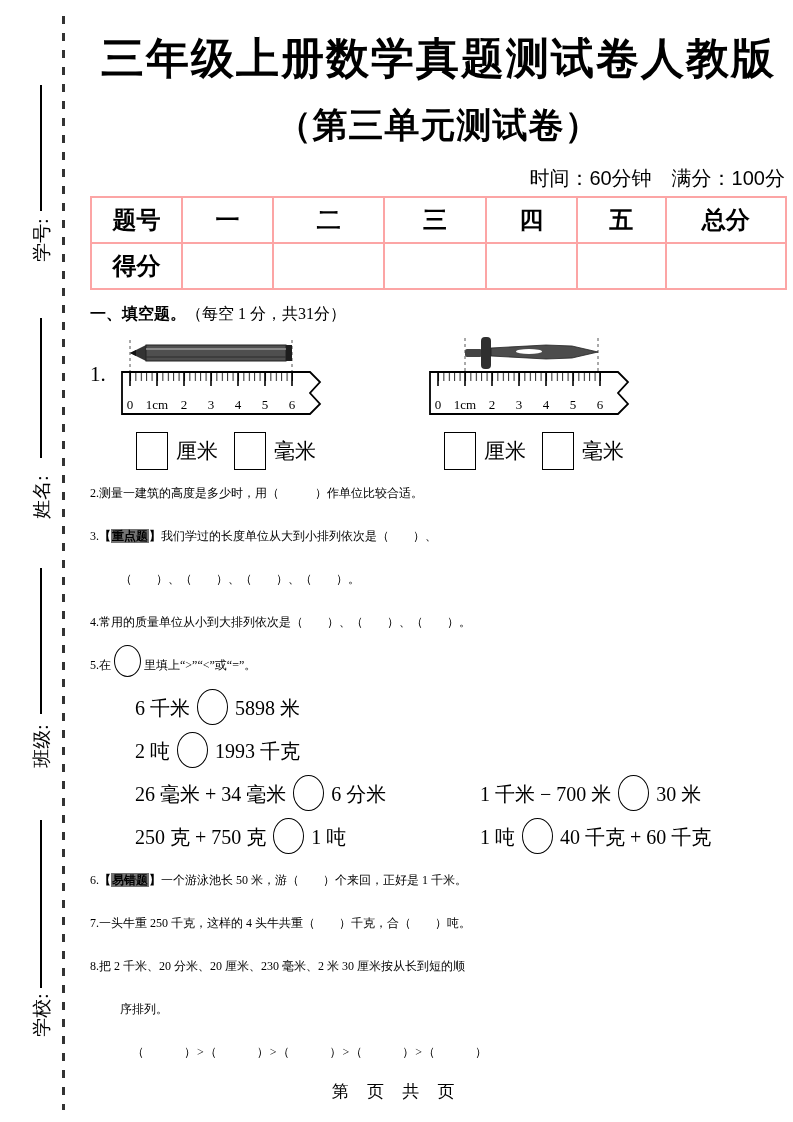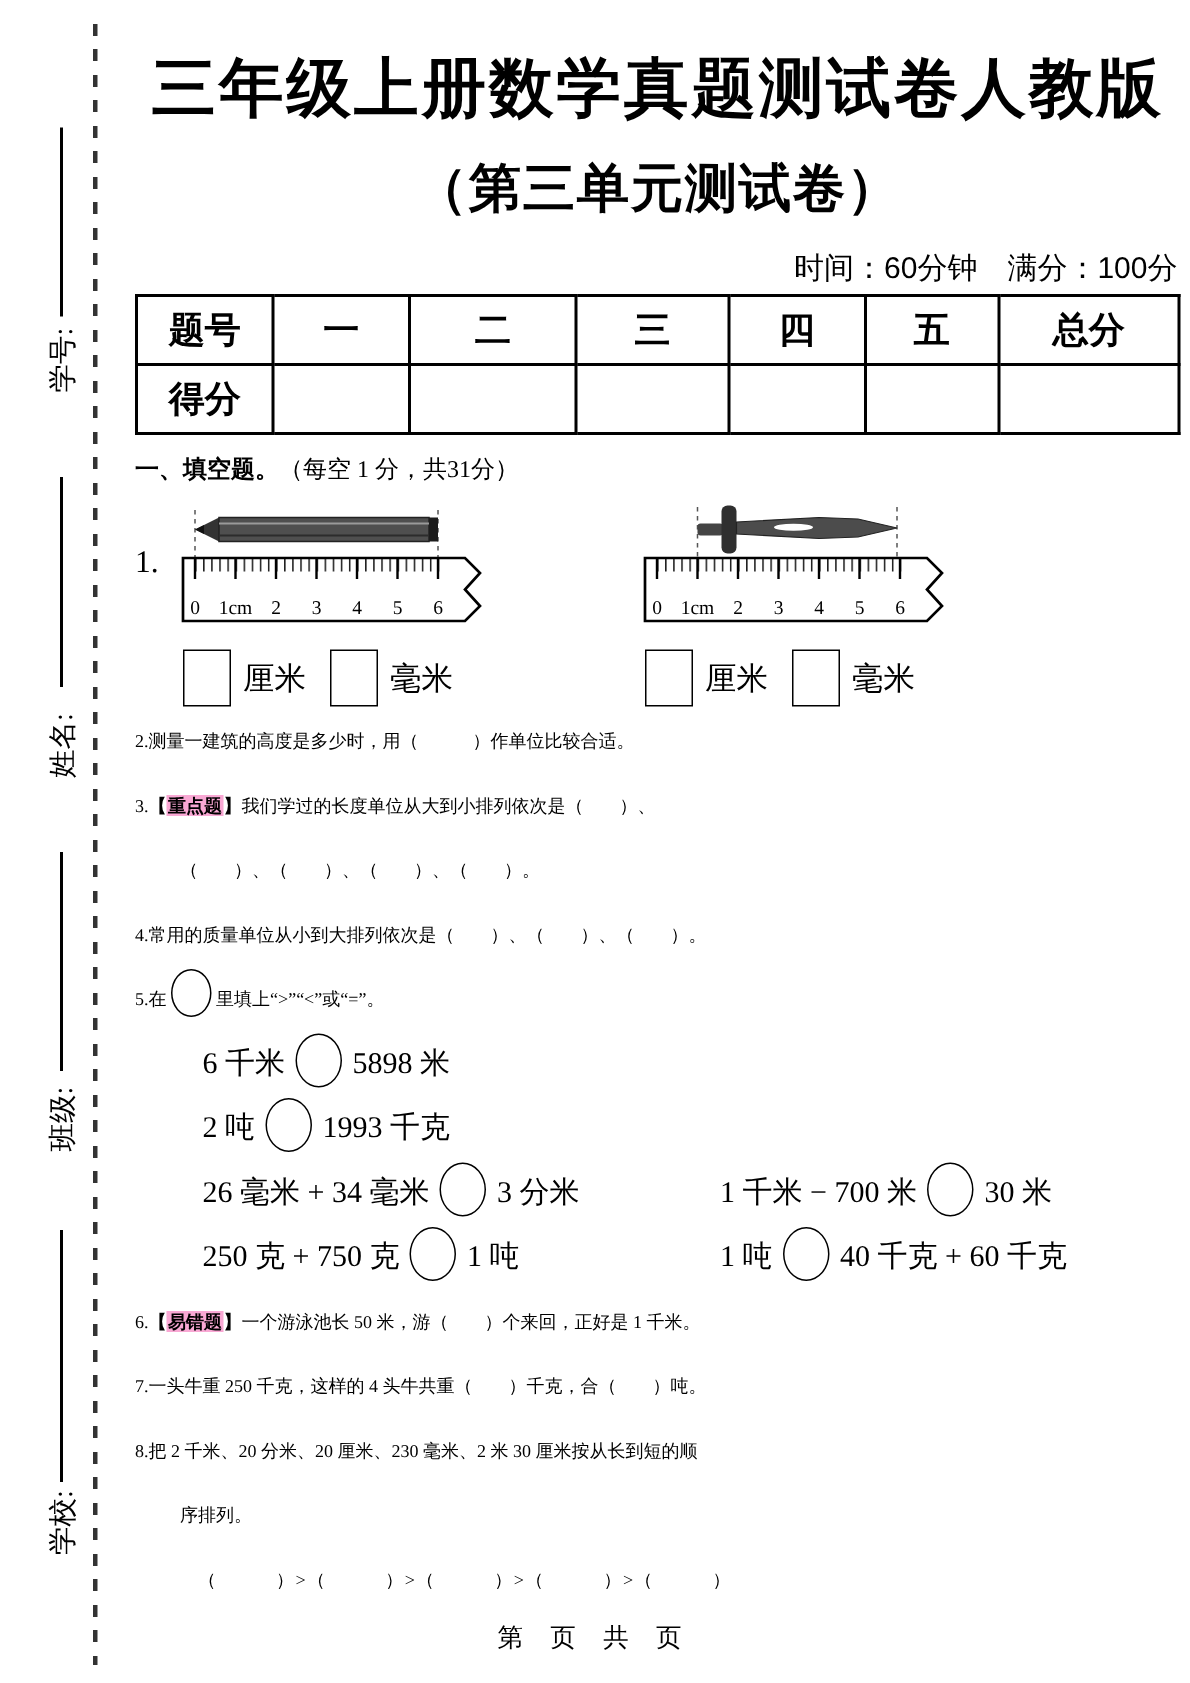--- a/index.html
+++ b/index.html
@@ -16,34 +16,34 @@
     font-size:19px;transform:rotate(-90deg);white-space:nowrap;}
   
   .content{position:absolute;left:90px;top:0;width:697px;}
   h1.title{margin:30px 0 0;text-align:center;font-size:43px;letter-spacing:2px;
     font-family:"Liberation Sans","DejaVu Sans",sans-serif;font-weight:700;}
   h2.subtitle{margin:14px 0 16px;text-align:center;font-size:35px;letter-spacing:1px;
     font-family:"Liberation Sans","DejaVu Sans",sans-serif;font-weight:700;}
   .meta{margin:10px 2px 4px 0;text-align:right;font-size:20px;
     font-family:"Liberation Sans","DejaVu Sans",sans-serif;}
   table.score{width:100%;border-collapse:collapse;table-layout:fixed;}
-  table.score th,table.score td{border:2px solid #000000;height:44px;text-align:center;
+  table.score th,table.score td{border:2px solid #fca5a5;height:44px;text-align:center;
     font-size:24px;font-weight:700;padding:0;}
   .sec{margin:8px 0 6px;font-size:16px;line-height:32px;}
   .sec b{font-weight:700;}
   p.q{margin:0;font-size:12px;line-height:43px;}
   .indent{padding-left:30px;}
   .tagwrap{font-weight:700;}
-  .tagbg{background:#f9a8d4;padding:0 1px;}
+  .tagbg{background:#737373;padding:0 1px;}
   
   .q1{display:flex;align-items:flex-start;margin:6px 0 2px;}
   .qnum{font-size:21px;width:28px;padding-top:26px;}
   .fig{width:212px;}
   .figB{margin-left:96px;}
-  .ans-row{margin:8px 0 0 4px;font-size:21px;display:flex;align-items:center;}
+  .ans-row{margin:8px 0 0 4px;font-size:21px;display:flex;align-items:center;justify-content:center;}
   .ans-box{display:inline-block;width:30px;height:36px;border:1.5px solid #000;
     margin-right:8px;background:#fff;}
   .ans-box.second{margin-left:16px;}
   
   .cmp-row{display:flex;padding-left:45px;font-size:20px;line-height:43px;}
   .cmp-row.spread{justify-content:space-between;padding-right:2px;flex-direction:column;}
   .cmp-row.two .cmp:first-child{width:345px;}
   .circle{display:inline-block;width:29px;height:34px;border:1.5px solid #000;
     border-radius:50%;vertical-align:-10px;margin:0 7px;}
   .circle.sm{width:25px;height:30px;vertical-align:-8px;margin:0 3px;}
@@ -203,21 +203,21 @@
 
   <p class="q">
     <span>5.在</span><span class="circle sm"></span><span>里填上“&gt;”“&lt;”或“=”。</span>
   </p>
 
   <div class="cmp-row spread">
     <span class="cmp"><span>6 千米</span><span class="circle"></span><span>5898 米</span></span>
     <span class="cmp"><span>2 吨</span><span class="circle"></span><span>1993 千克</span></span>
   </div>
   <div class="cmp-row two">
-    <span class="cmp"><span>26 毫米 + 34 毫米</span><span class="circle"></span><span>3 分米</span></span>
+    <span class="cmp"><span>26 毫米 + 34 毫米</span><span class="circle"></span><span>6 分米</span></span>
     <span class="cmp"><span>1 千米 − 700 米</span><span class="circle"></span><span>30 米</span></span>
   </div>
   <div class="cmp-row two">
     <span class="cmp"><span>250 克 + 750 克</span><span class="circle"></span><span>1 吨</span></span>
     <span class="cmp"><span>1 吨</span><span class="circle"></span><span>40 千克 + 60 千克</span></span>
   </div>
 
   <p class="q">
     <span>6.</span><span class="tagwrap"><span>【</span><span class="tagbg">易错题</span><span>】</span></span><span>一个游泳池长 50 米，游（　　）个来回，正好是 1 千米。</span>
   </p>

